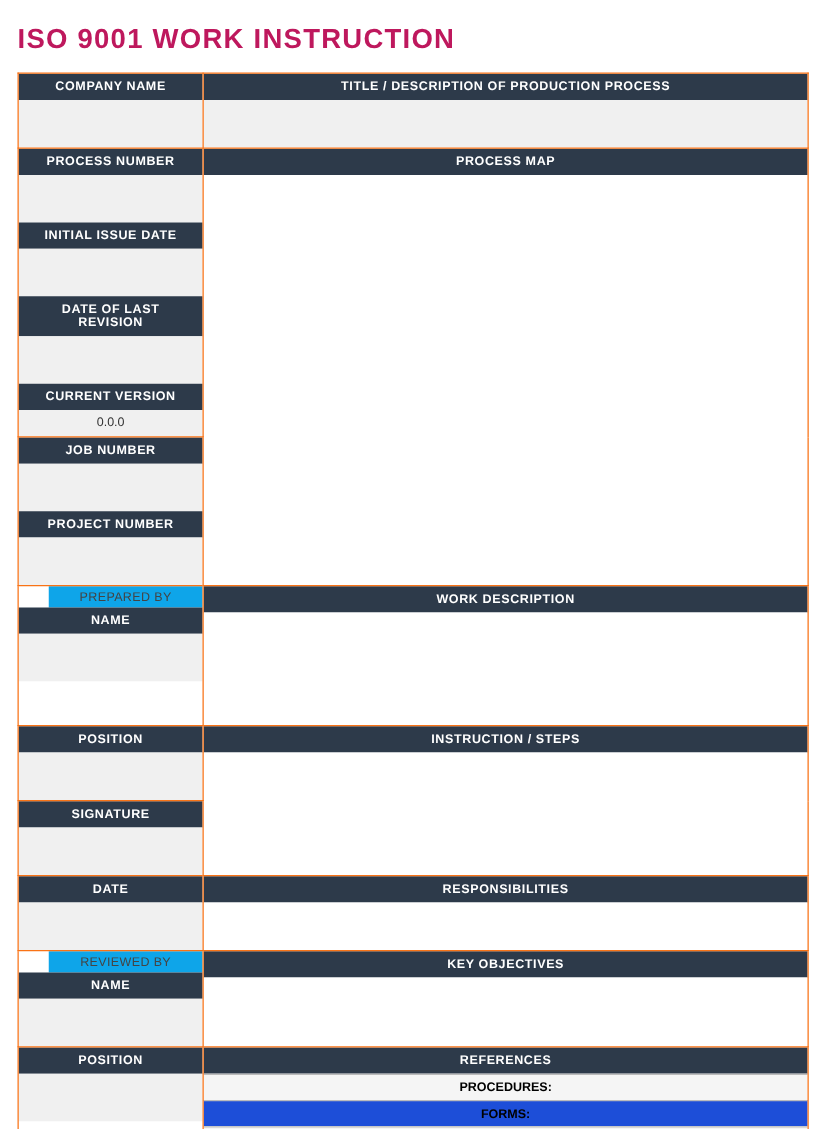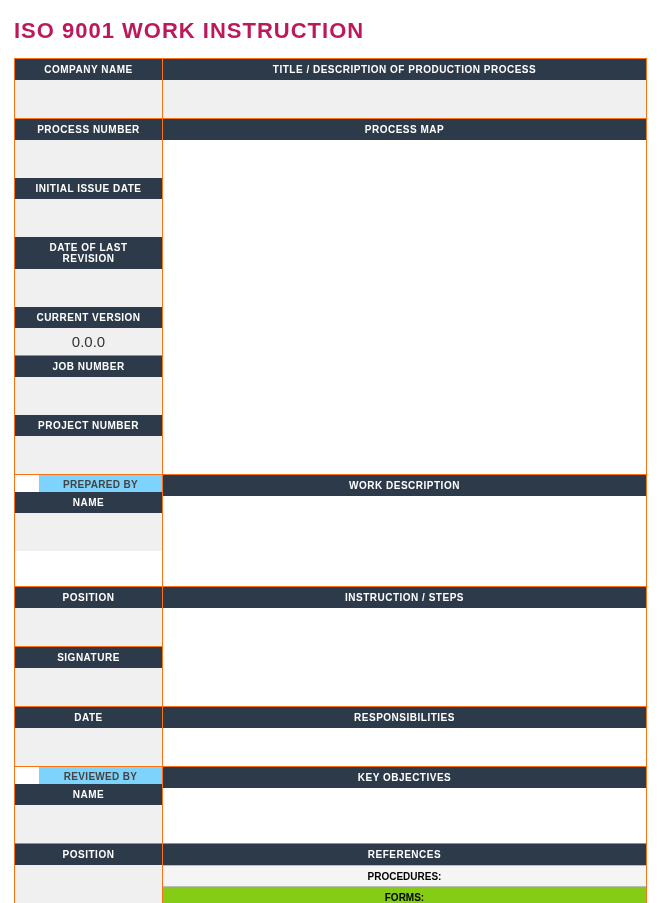--- a/index.html
+++ b/index.html
@@ -34,40 +34,40 @@
       color: #fff;
       font-size: 10px;
       font-weight: 700;
       letter-spacing: 0.5px;
       padding: 5px 7px;
       text-transform: uppercase;
     }
     .value-cell {
       background: #f0f0f0;
       padding: 5px 7px;
-      font-size: 15px;
+      font-size: 10px;
       color: #333;
       min-height: 20px;
     }
     .value-cell-white {
       background: #fff;
       padding: 5px 7px;
       font-size: 11px;
       color: #333;
       min-height: 20px;
     }
     .tall { height: 38px; }
     .label-plain {
       font-size: 10px;
       color: #444;
       padding: 4px 7px 2px 7px;
-      background: #7dd3fc;
+      background: #0ea5e9;
       text-transform: uppercase;
       letter-spacing: 0.3px;
-      font-weight: 700;
+      font-weight: 400;
       margin-left: 24px;
     }
     .ref-label {
       font-weight: 700;
       text-transform: uppercase;
       font-size: 10px;
     }
     .left-col { width: 148px; }
     .right-col { width: auto; }
   </style>
@@ -172,21 +172,21 @@
   <tr>
     <td class="left-col" style="vertical-align:top;">
       <div class="header-cell">POSITION</div>
       <div class="value-cell tall"></div>
     </td>
     <td class="right-col" style="vertical-align:top;">
       <div class="header-cell">REFERENCES</div>
       <div style="background:#f5f5f5; border-top:1px solid #bbb; padding:4px 7px; font-size:11px;">
         <span class="ref-label">PROCEDURES:</span>
       </div>
-      <div style="background:#84cc16; border-top:1px solid #bbb; padding:4px 14px; font-size:11px;">
+      <div style="background:#1d4ed8; border-top:1px solid #bbb; padding:4px 14px; font-size:11px;">
         <span class="ref-label">FORMS:</span>
       </div>
       <div style="background:#f5f5f5; border-top:1px solid #bbb; padding:4px 7px; font-size:11px;">
         
       </div>
     </td>
   </tr>
 
 </tbody>
   </table>

